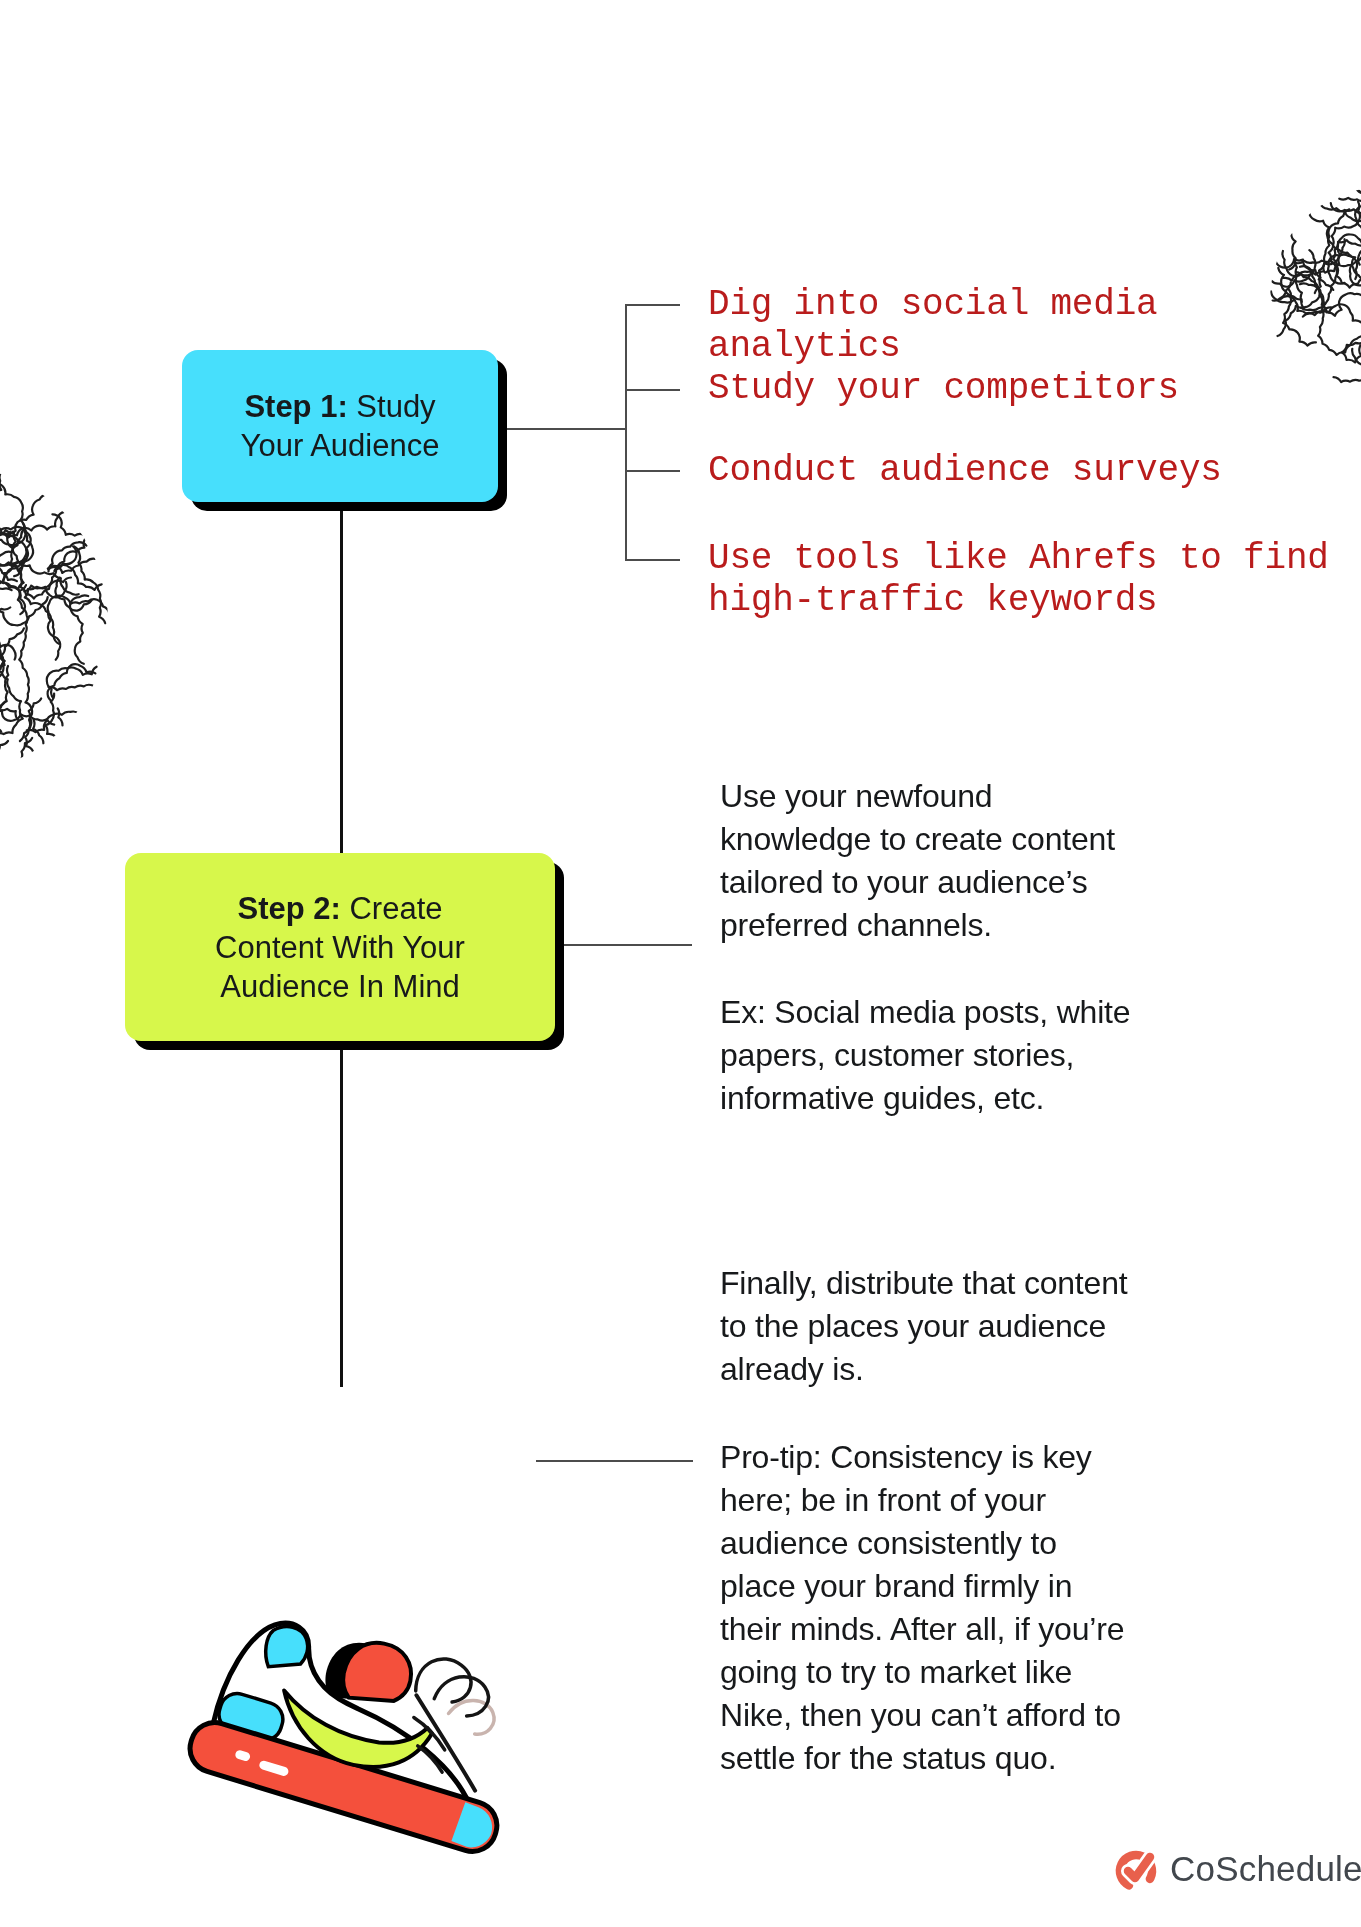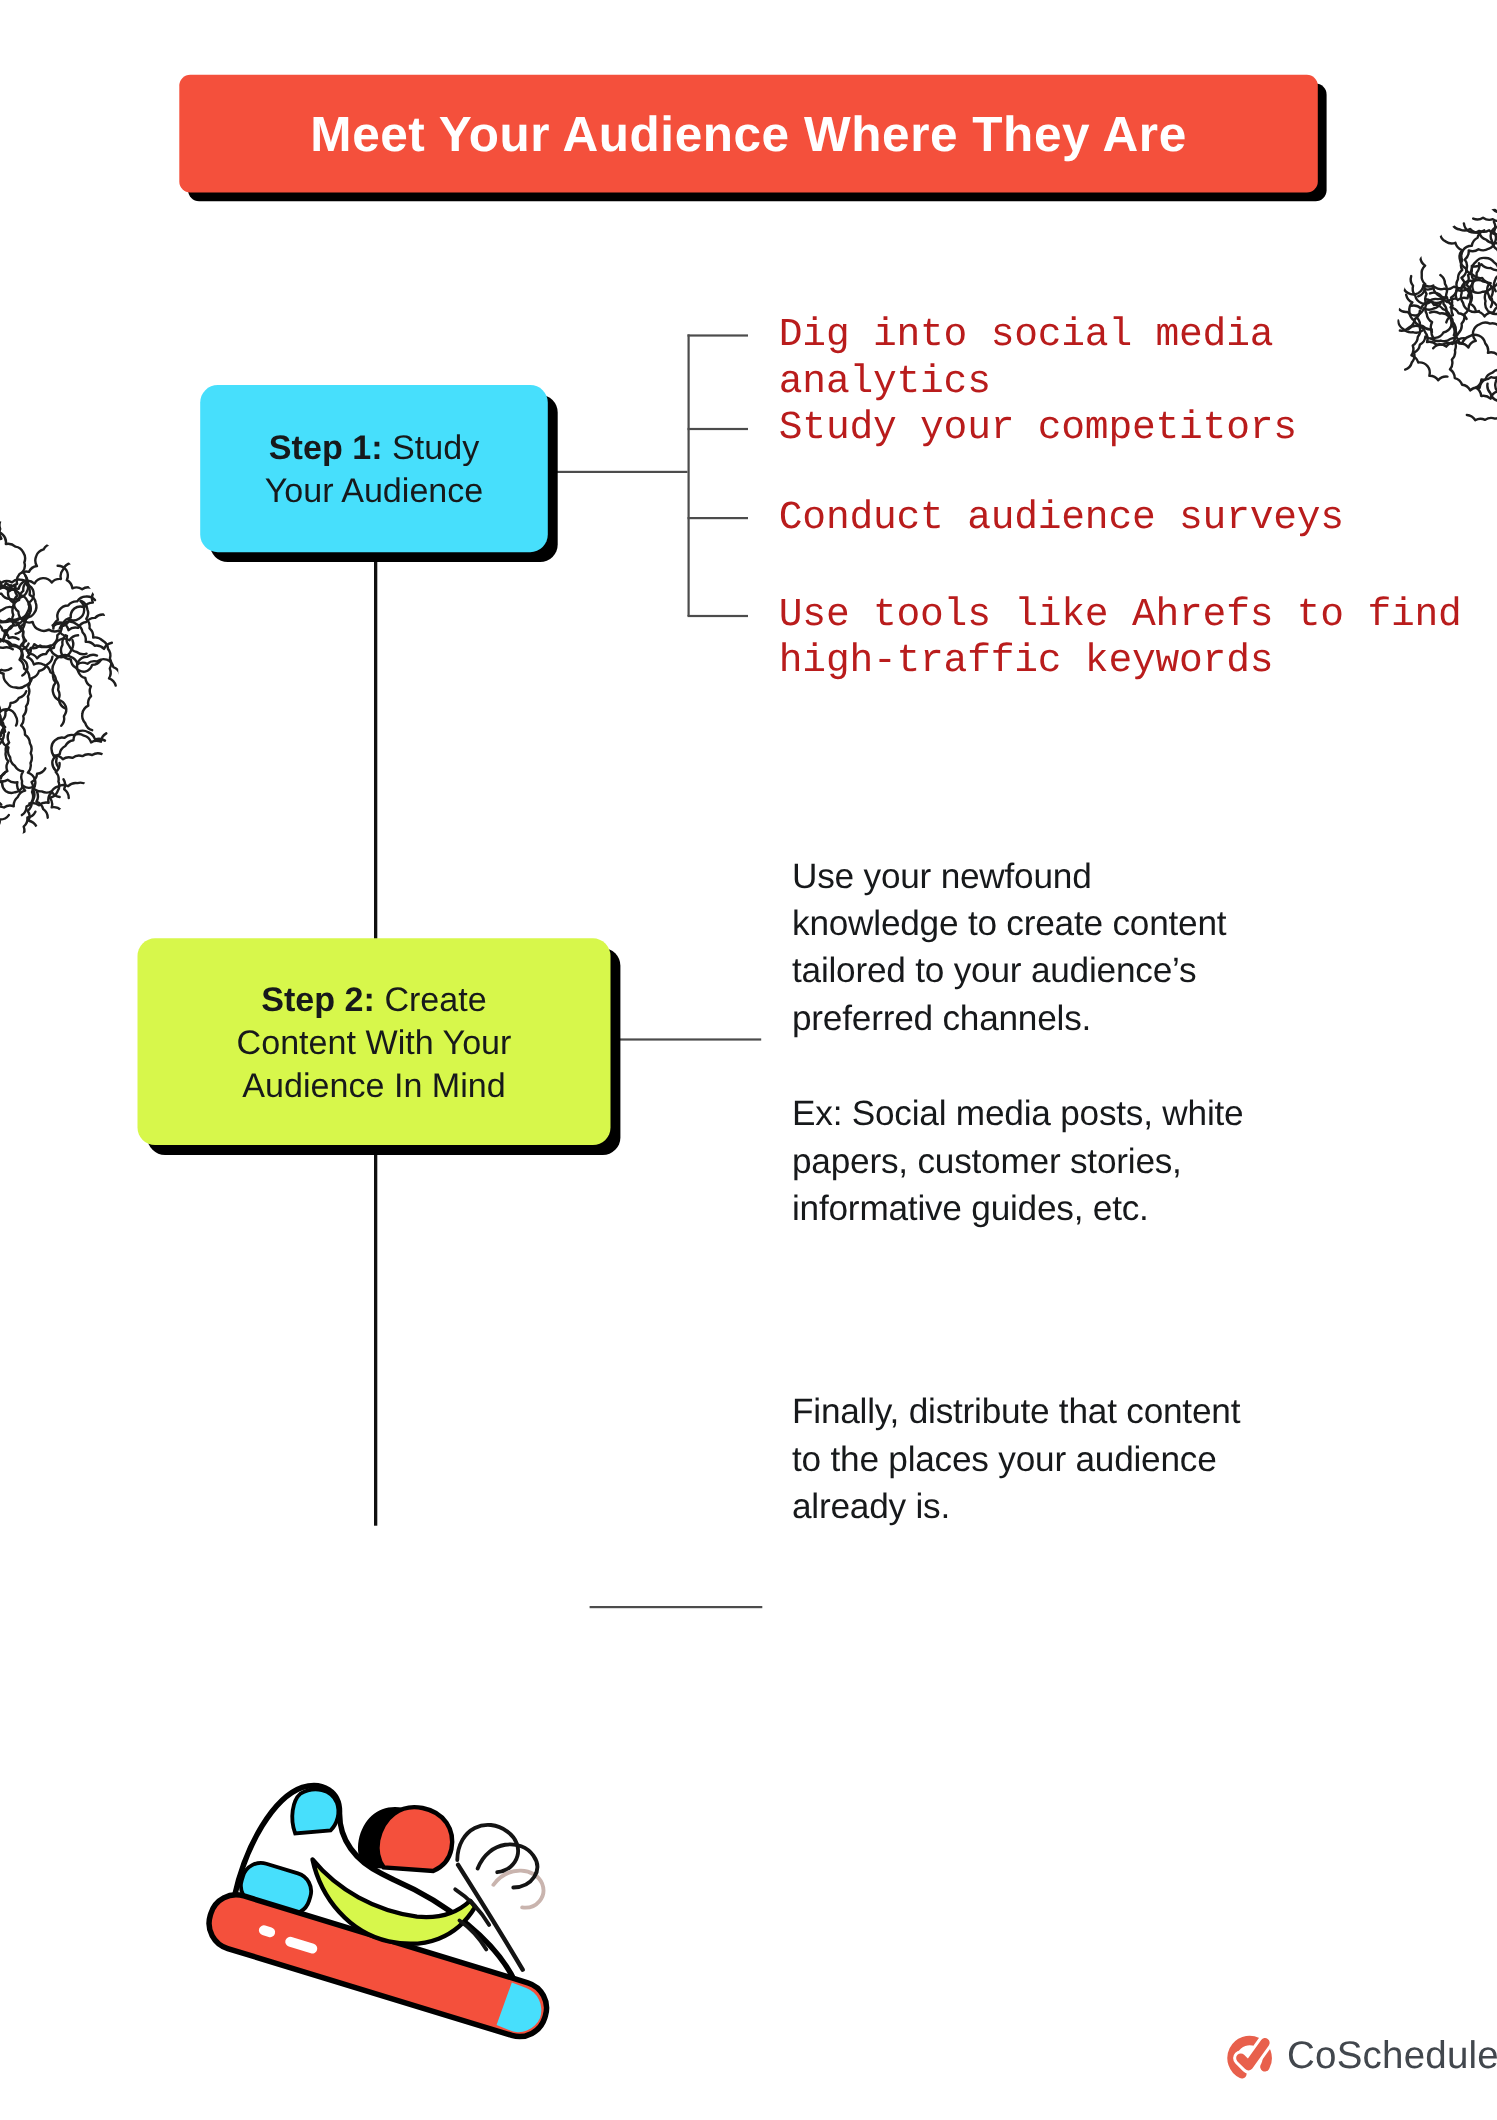--- a/index.html
+++ b/index.html
@@ -58,23 +58,20 @@
   }
   .brand-text { font-size:35px; font-weight:500; color:#42474d; letter-spacing:.2px; }
 
   svg { display:block; }
 </style>
 </head>
 <body>
 
 <div id="canvas">
 
-  <div class="abs title-banner">
-    <h1>Meet Your Audience Where They Are</h1>
-  </div>
 
   <svg class="abs" style="left:1268px; top:185px;" width="230" height="230" viewBox="0 0 230 230">
     <defs>
         <clipPath id="fpclip1">
           <circle cx="115" cy="115" r="113"></circle>
         </clipPath>
       </defs>
     <g id="fp1-g" clip-path="url(#fpclip1)">
         <path d="M141.1,116.9 Q145.2,114.1 150.0,116.1 Q153.5,112.4 158.6,113.3 Q161.7,109.4 166.9,109.9 Q167.3,104.9 171.9,102.3 Q172.9,97.4 177.7,95.5 Q181.0,91.8 186.2,92.5 Q187.0,87.6 191.8,85.5 Q188.9,81.4 190.8,76.5 Q190.7,71.5 195.0,68.6 Q195.2,63.6 199.6,60.9 Q196.5,56.9 198.1,52.0 Q194.0,49.1 194.1,43.9 Q189.1,43.3 186.8,38.6 Q181.9,37.6 180.0,32.8 Q175.2,34.1 171.3,30.6 Q167.9,26.9 169.2,21.9" fill="none" stroke="#1e1e1e" stroke-width="2.2" stroke-linecap="round" stroke-linejoin="round"></path>
         <path d="M116.5,213.4 Q121.5,212.9 124.8,216.9 Q129.0,214.2 133.8,216.2 Q138.2,214.0 142.8,216.5 Q147.7,217.2 150.0,221.9" fill="none" stroke="#1e1e1e" stroke-width="2.2" stroke-linecap="round" stroke-linejoin="round"></path>
@@ -290,20 +287,28 @@
 knowledge to create content
 tailored to your audience’s
 preferred channels.</div>
   <div class="abs para" style="left:720px; top:991px;">Ex: Social media posts, white
 papers, customer stories,
 informative guides, etc.</div>
 
   <div class="abs para" style="left:720px; top:1262px;">Finally, distribute that content
 to the places your audience
 already is.</div>
+  <div class="abs para" style="left:720px; top:1436px;">Pro-tip: Consistency is key
+here; be in front of your
+audience consistently to
+place your brand firmly in
+their minds. After all, if you’re
+going to try to market like
+Nike, then you can’t afford to
+settle for the status quo.</div>
 
   <svg class="abs" style="left:172px; top:1588px;" width="380" height="300" viewBox="0 0 380 300">
     <g transform="translate(16,18) rotate(17 170 130)">
 
       <path d="M130,76 C128,54 140,38 160,36 C180,34 194,46 196,64 C197,74 193,82 186,88 L142,98 C134,92 131,84 130,76 Z" fill="#000" transform="translate(-9,3)"></path>
 
       <path d="M28,162 C24,112 36,64 58,48 C74,37 92,42 97,60 C104,84 124,98 150,102 L162,104 C214,110 268,130 296,162 Z" fill="#fff" stroke="#000" stroke-width="5" stroke-linejoin="round"></path>
 
       <path d="M138,74 C136,52 148,36 168,34 C188,32 202,44 204,62 C205,72 201,80 194,86 L150,96 C142,90 139,82 138,74 Z" fill="#f4503c" stroke="#000" stroke-width="4"></path>
 

